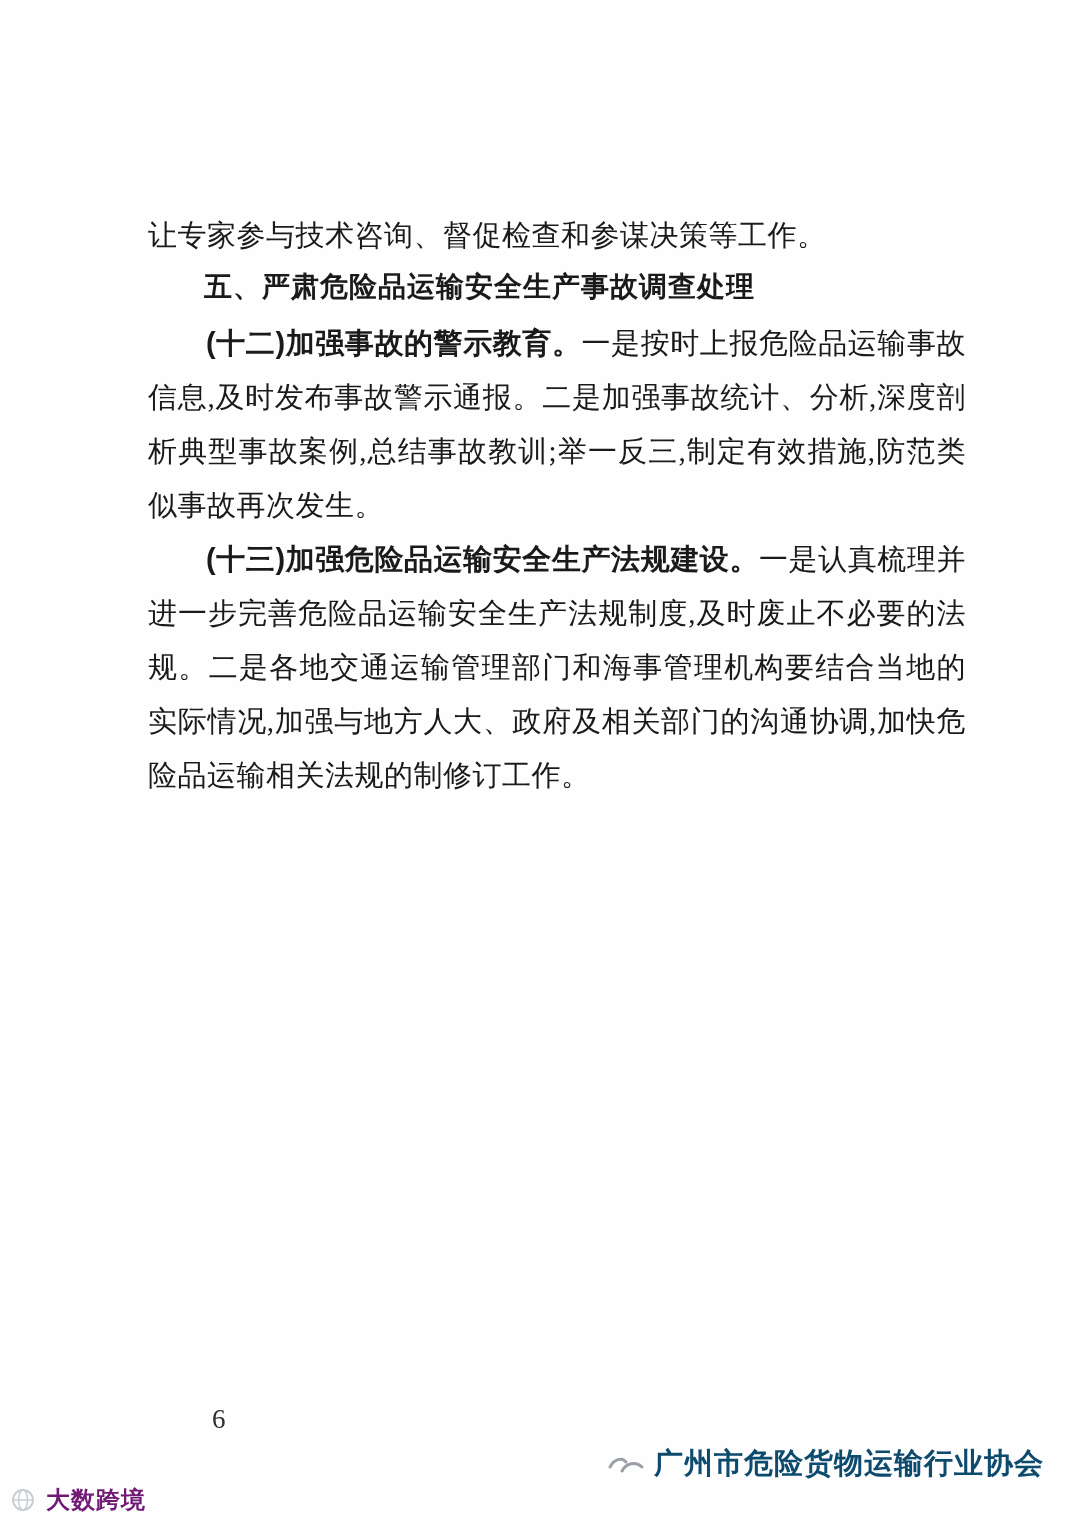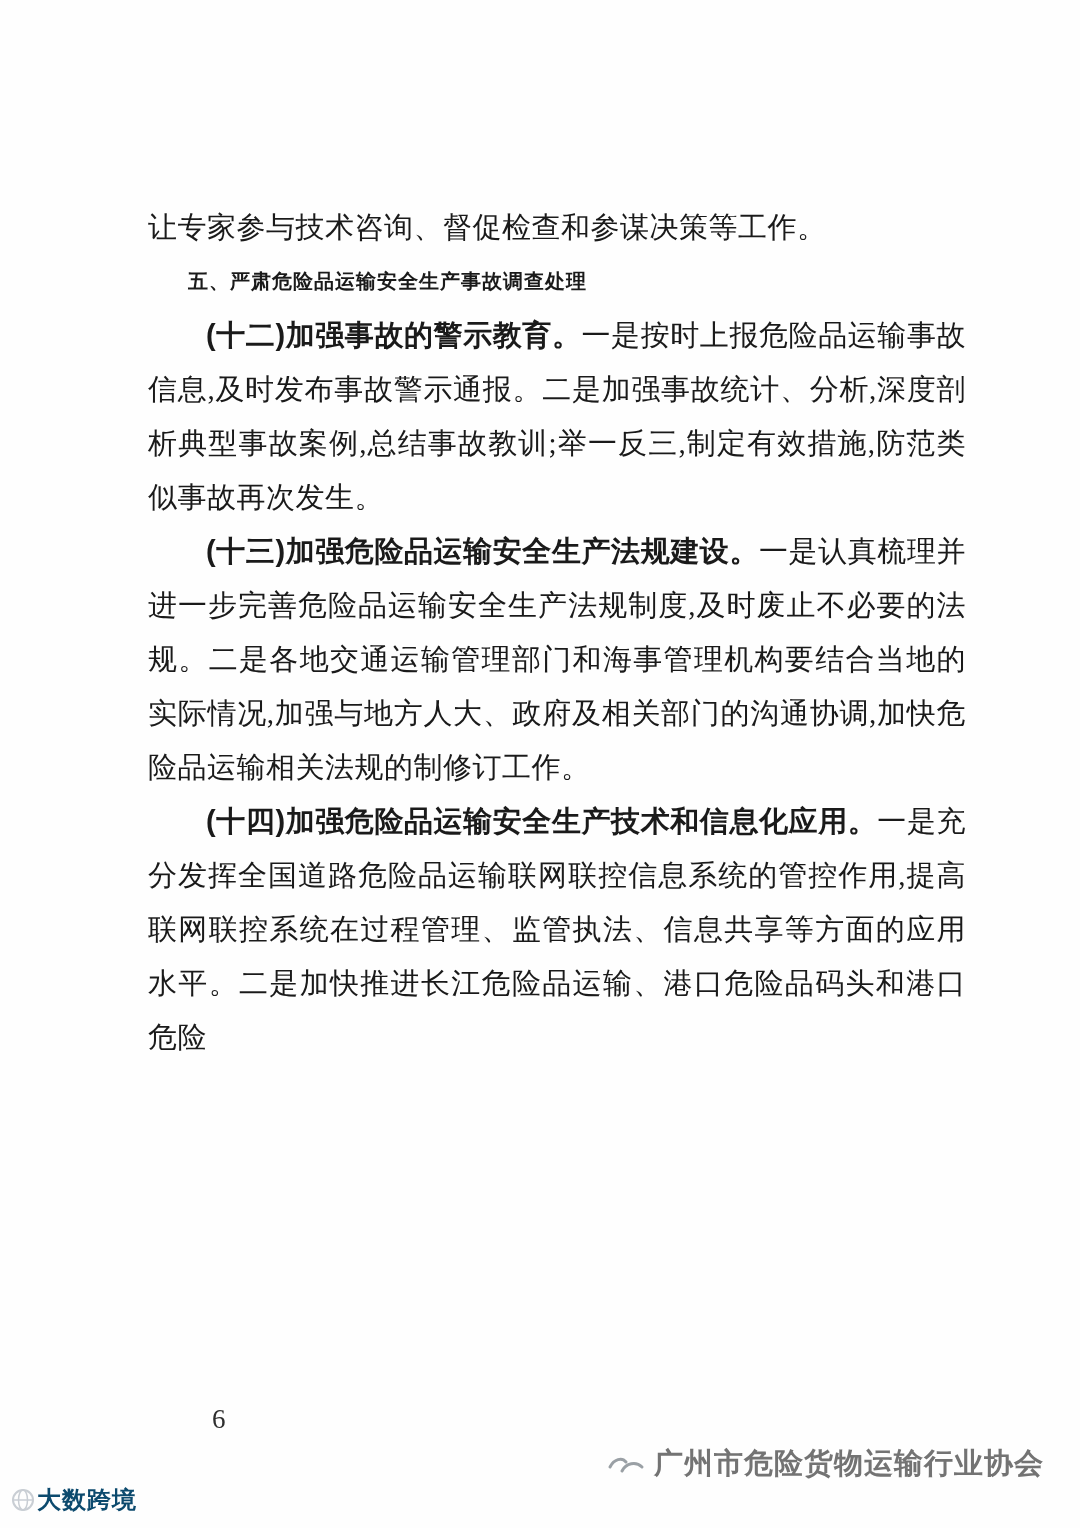--- a/index.html
+++ b/index.html
@@ -8,40 +8,40 @@
     width: 1080px;
     height: 1528px;
     background: #fefefe;
     overflow: hidden;
     font-family: "Liberation Serif", "DejaVu Serif", serif;
     color: #1a1a1a;
   }
   .content {
     position: absolute;
     left: 148px;
-    top: 200px;
+    top: 208px;
     width: 818px;
     font-size: 29px;
     line-height: 54px;
     letter-spacing: 0.5px;
   }
   .content p {
     margin: 0;
     text-align: justify;
     text-justify: inter-ideograph;
     word-break: break-all;
   }
   .content p.indent { text-indent: 2em; }
   .content h2 {
     margin: 0;
-    font-size: 20px;
+    font-size: 28px;
     line-height: 54px;
     font-weight: 700;
     text-indent: 2em;
-    font-family: Liberation Sans, sans-serif;
+    font-family: Liberation Mono, monospace;
     letter-spacing: 1px;
   }
   .lead {
     font-weight: 700;
     font-family: "Liberation Sans", "DejaVu Sans", sans-serif;
   }
   .page-number {
     position: absolute;
     left: 212px;
     top: 1404px;
@@ -49,35 +49,35 @@
     color: #2e2e2e;
     font-family: "Liberation Serif", "DejaVu Serif", serif;
   }
   .association-footer {
     position: absolute;
     right: 36px;
     top: 1444px;
     display: flex;
     align-items: center;
     gap: 8px;
-    color: #737373;
+    color: #0c4a6e;
     font-weight: 700;
     font-size: 29px;
     font-family: "Liberation Sans", "DejaVu Sans", sans-serif;
     letter-spacing: 1px;
   }
   .association-footer svg { display: block; }
   .watermark {
     position: absolute;
     left: 10px;
     top: 1484px;
     display: flex;
     align-items: center;
-    gap: 1px;
-    color: #0c4a6e;
+    gap: 10px;
+    color: #701a75;
     font-size: 24px;
     font-weight: 700;
     font-family: "Liberation Sans", "DejaVu Sans", sans-serif;
     letter-spacing: 1px;
   }
   .watermark svg { display: block; }
 </style>
 </head>
 <body>
 
@@ -88,21 +88,20 @@
     <p><span>让专家参与技术咨询、督促检查和参谋决策等工作。</span></p>
 
     <h2>五、严肃危险品运输安全生产事故调查处理</h2>
 
 
     <p class="indent"><span class="lead">(十二)加强事故的警示教育。</span><span>一是按时上报危险品运输事故信息,及时发布事故警示通报。二是加强事故统计、分析,深度剖析典型事故案例,总结事故教训;举一反三,制定有效措施,防范类似事故再次发生。</span></p>
 
 
     <p class="indent"><span class="lead">(十三)加强危险品运输安全生产法规建设。</span><span>一是认真梳理并进一步完善危险品运输安全生产法规制度,及时废止不必要的法规。二是各地交通运输管理部门和海事管理机构要结合当地的实际情况,加强与地方人大、政府及相关部门的沟通协调,加快危险品运输相关法规的制修订工作。</span></p>
 
-    <p class="indent"><span class="lead">(十四)加强危险品运输安全生产技术和信息化应用。</span><span>一是充分发挥全国道路危险品运输联网联控信息系统的管控作用,提高联网联控系统在过程管理、监管执法、信息共享等方面的应用水平。二是加快推进长江危险品运输、港口危险品码头和港口危险</span></p>
 
   </div>
 
   <div class="page-number">6</div>
 
   <div class="association-footer">
     <span>
       <svg width="40" height="30" viewBox="0 0 40 30" fill="none" xmlns="http://www.w3.org/2000/svg">
         <path d="M4 18 C 8 10, 16 8, 20 13" stroke="#9aa0a5" stroke-width="3" stroke-linecap="round" fill="none"></path>
         <path d="M16 22 C 20 14, 30 12, 36 18" stroke="#9aa0a5" stroke-width="3" stroke-linecap="round" fill="none"></path>

